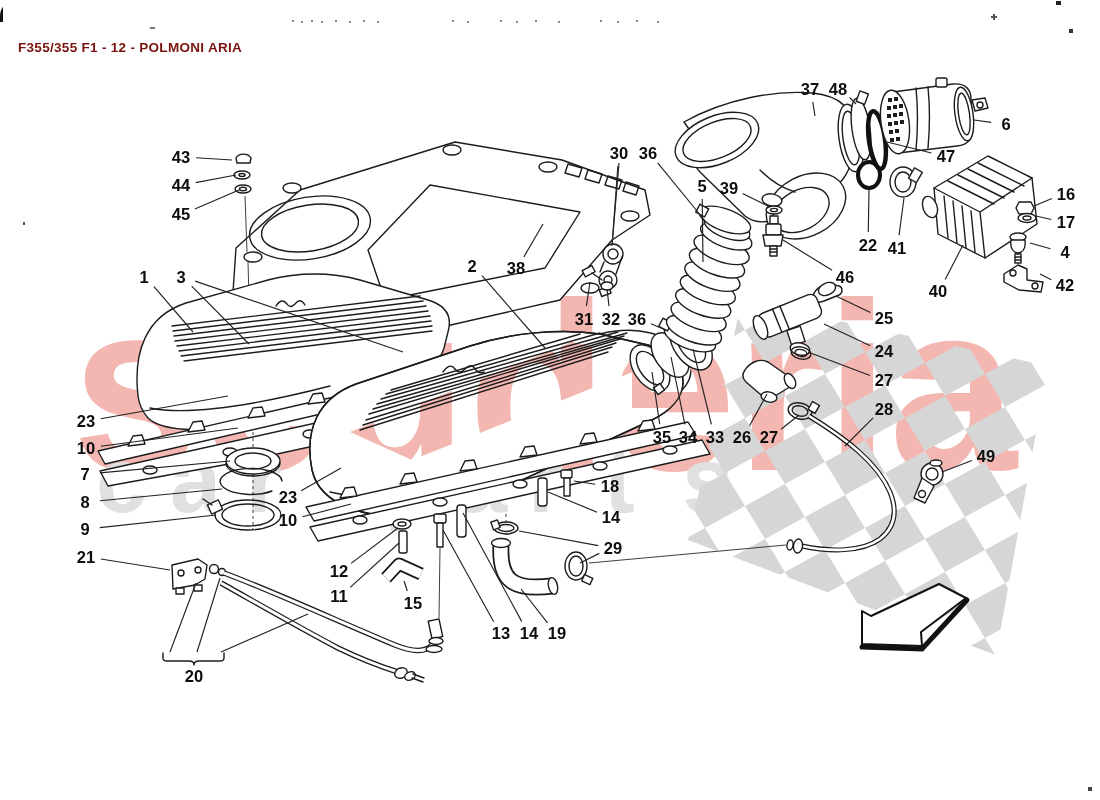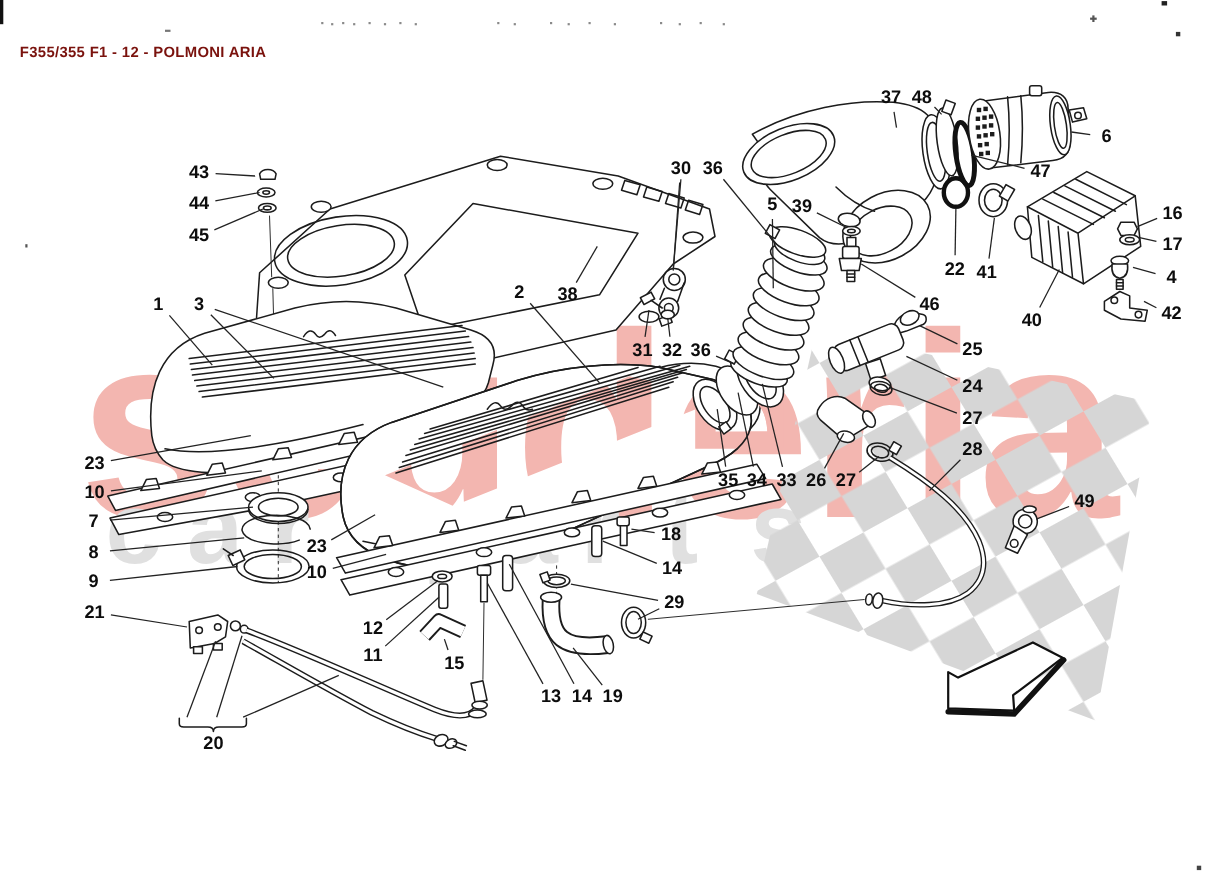--- a/index.html
+++ b/index.html
@@ -1,17 +1,17 @@
 <!DOCTYPE html>
 <html><head>
 <meta charset="utf-8">
 <style>
   html,body{margin:0;padding:0;background:#ffffff;}
   #page{position:relative;width:1100px;height:800px;background:#fff;overflow:hidden;
-        font-family:"Liberation Sans", sans-serif;}
+        font-family:"Liberation Sans", sans-serif;border-radius:16px;}
   svg{position:absolute;left:0;top:0;}
   .ink{stroke:#1c1c1c;fill:none;stroke-width:1.4;stroke-linejoin:round;stroke-linecap:round;}
   .inkw{stroke:#1c1c1c;fill:#ffffff;stroke-width:1.4;stroke-linejoin:round;stroke-linecap:round;}
   .thin{stroke:#2a2a2a;fill:none;stroke-width:0.9;}
   .lead{stroke:#222;fill:none;stroke-width:1.15;}
   .callout{font:bold 16.5px "Liberation Sans",sans-serif;fill:#0d0d0d;}
   .titleTxt{font:bold 13.5px "Liberation Sans",sans-serif;letter-spacing:.3px;}
   .wm1{font:bold 240px "Liberation Sans",sans-serif;}
   .wm2{font:bold 92px "Liberation Sans",sans-serif;}
 </style>

